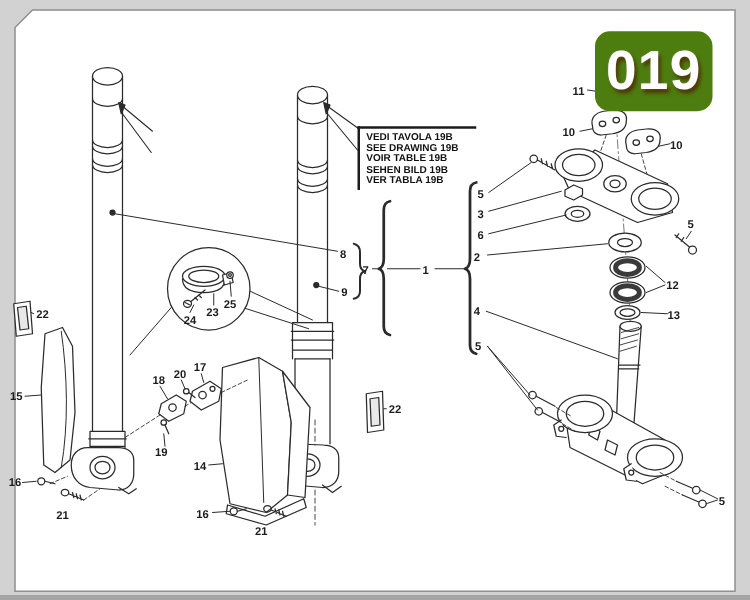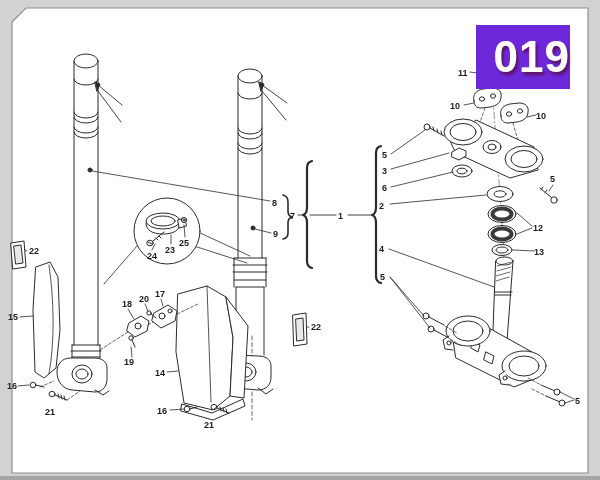--- a/index.html
+++ b/index.html
@@ -5,22 +5,22 @@
   html,body{margin:0;padding:0;}
   body{font-family:"Liberation Sans",sans-serif;background:#d2d2d2;}
   .screen{position:relative;width:600px;height:480px;overflow:hidden;background:#d2d2d2;}
   .diagram{position:absolute;left:0;top:0;}
   svg text{font-family:"Liberation Sans","DejaVu Sans",sans-serif;font-weight:bold;font-size:9px;fill:#1c1c1c;}
   .note-box{position:absolute;border-left:2px solid #1c1c1c;border-top:2px solid #1c1c1c;
             padding:3px 0 0 5px;width:88px;height:46px;}
   .note-box span{display:block;font-size:8px;font-weight:bold;line-height:8.6px;color:#111;white-space:nowrap;}
   .note-a{left:121px;top:103px;}
   .note-b{left:286px;top:101px;}
-  .badge{position:absolute;left:476px;top:25px;width:94px;height:64px;background:#6d28d9;
-         display:flex;align-items:center;justify-content:flex-end;}
+  .badge{position:absolute;left:476px;top:25px;width:94px;height:64px;background:#4d7c0f;
+         display:flex;align-items:center;justify-content:center;border-radius:12px;}
   .badge span{color:#ffffff;font-size:44px;font-weight:bold;letter-spacing:1px;
               text-shadow:2px 3px 3px rgba(80,0,0,.55), 0 0 1px rgba(255,255,255,.4);}
 </style>
 </head>
 <body>
 
 <div class="screen">
 
 <svg class="diagram" width="600" height="480" viewBox="0 0 600 480">
 
@@ -253,18 +253,25 @@
     <text x="122" y="307">18</text>
     <text x="139" y="302">20</text>
     <text x="155" y="297">17</text>
     <text x="124" y="365">19</text>
     <text x="155" y="376">14</text>
     <text x="157" y="414">16</text>
     <text x="204" y="428">21</text>
   </g>
 </svg>
 
+<div class="note-box note-b">
+  <span>VEDI TAVOLA 19B</span>
+  <span>SEE DRAWING 19B</span>
+  <span>VOIR TABLE 19B</span>
+  <span>SEHEN BILD 19B</span>
+  <span>VER TABLA 19B</span>
+</div>
 
 <div class="badge">
   <span>019</span>
 </div>
 
 </div>
 
 </body></html>

